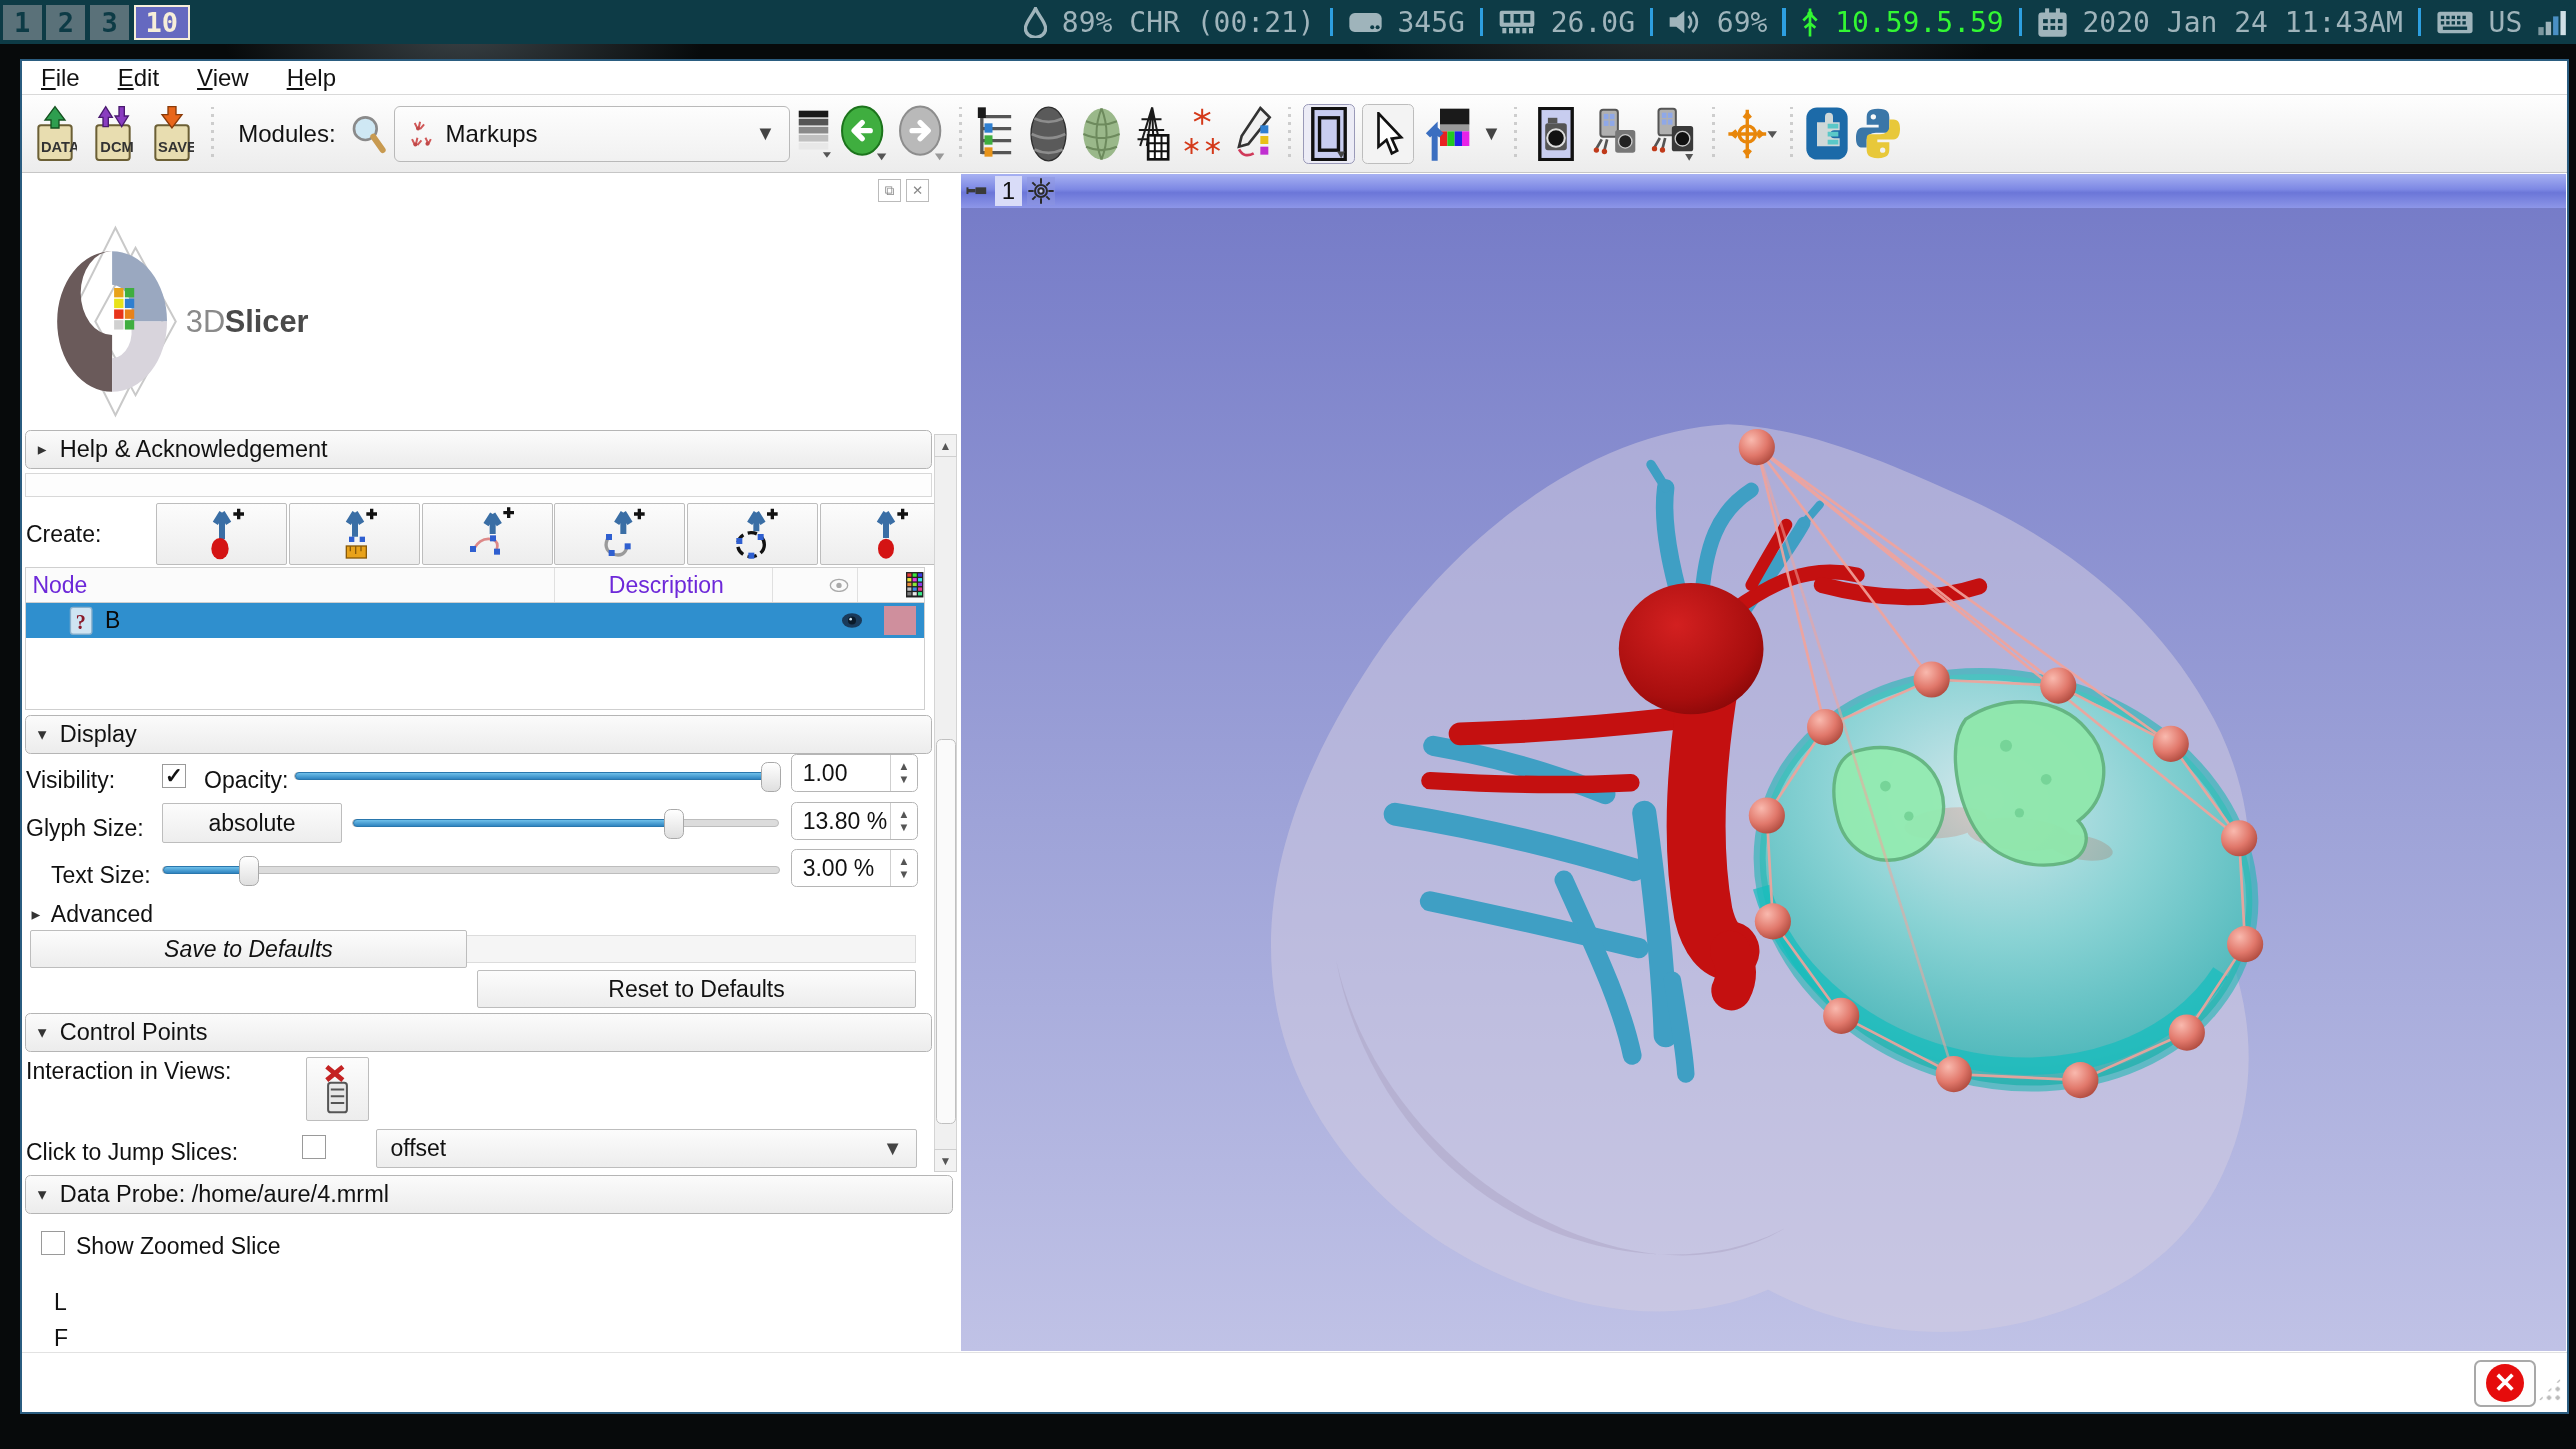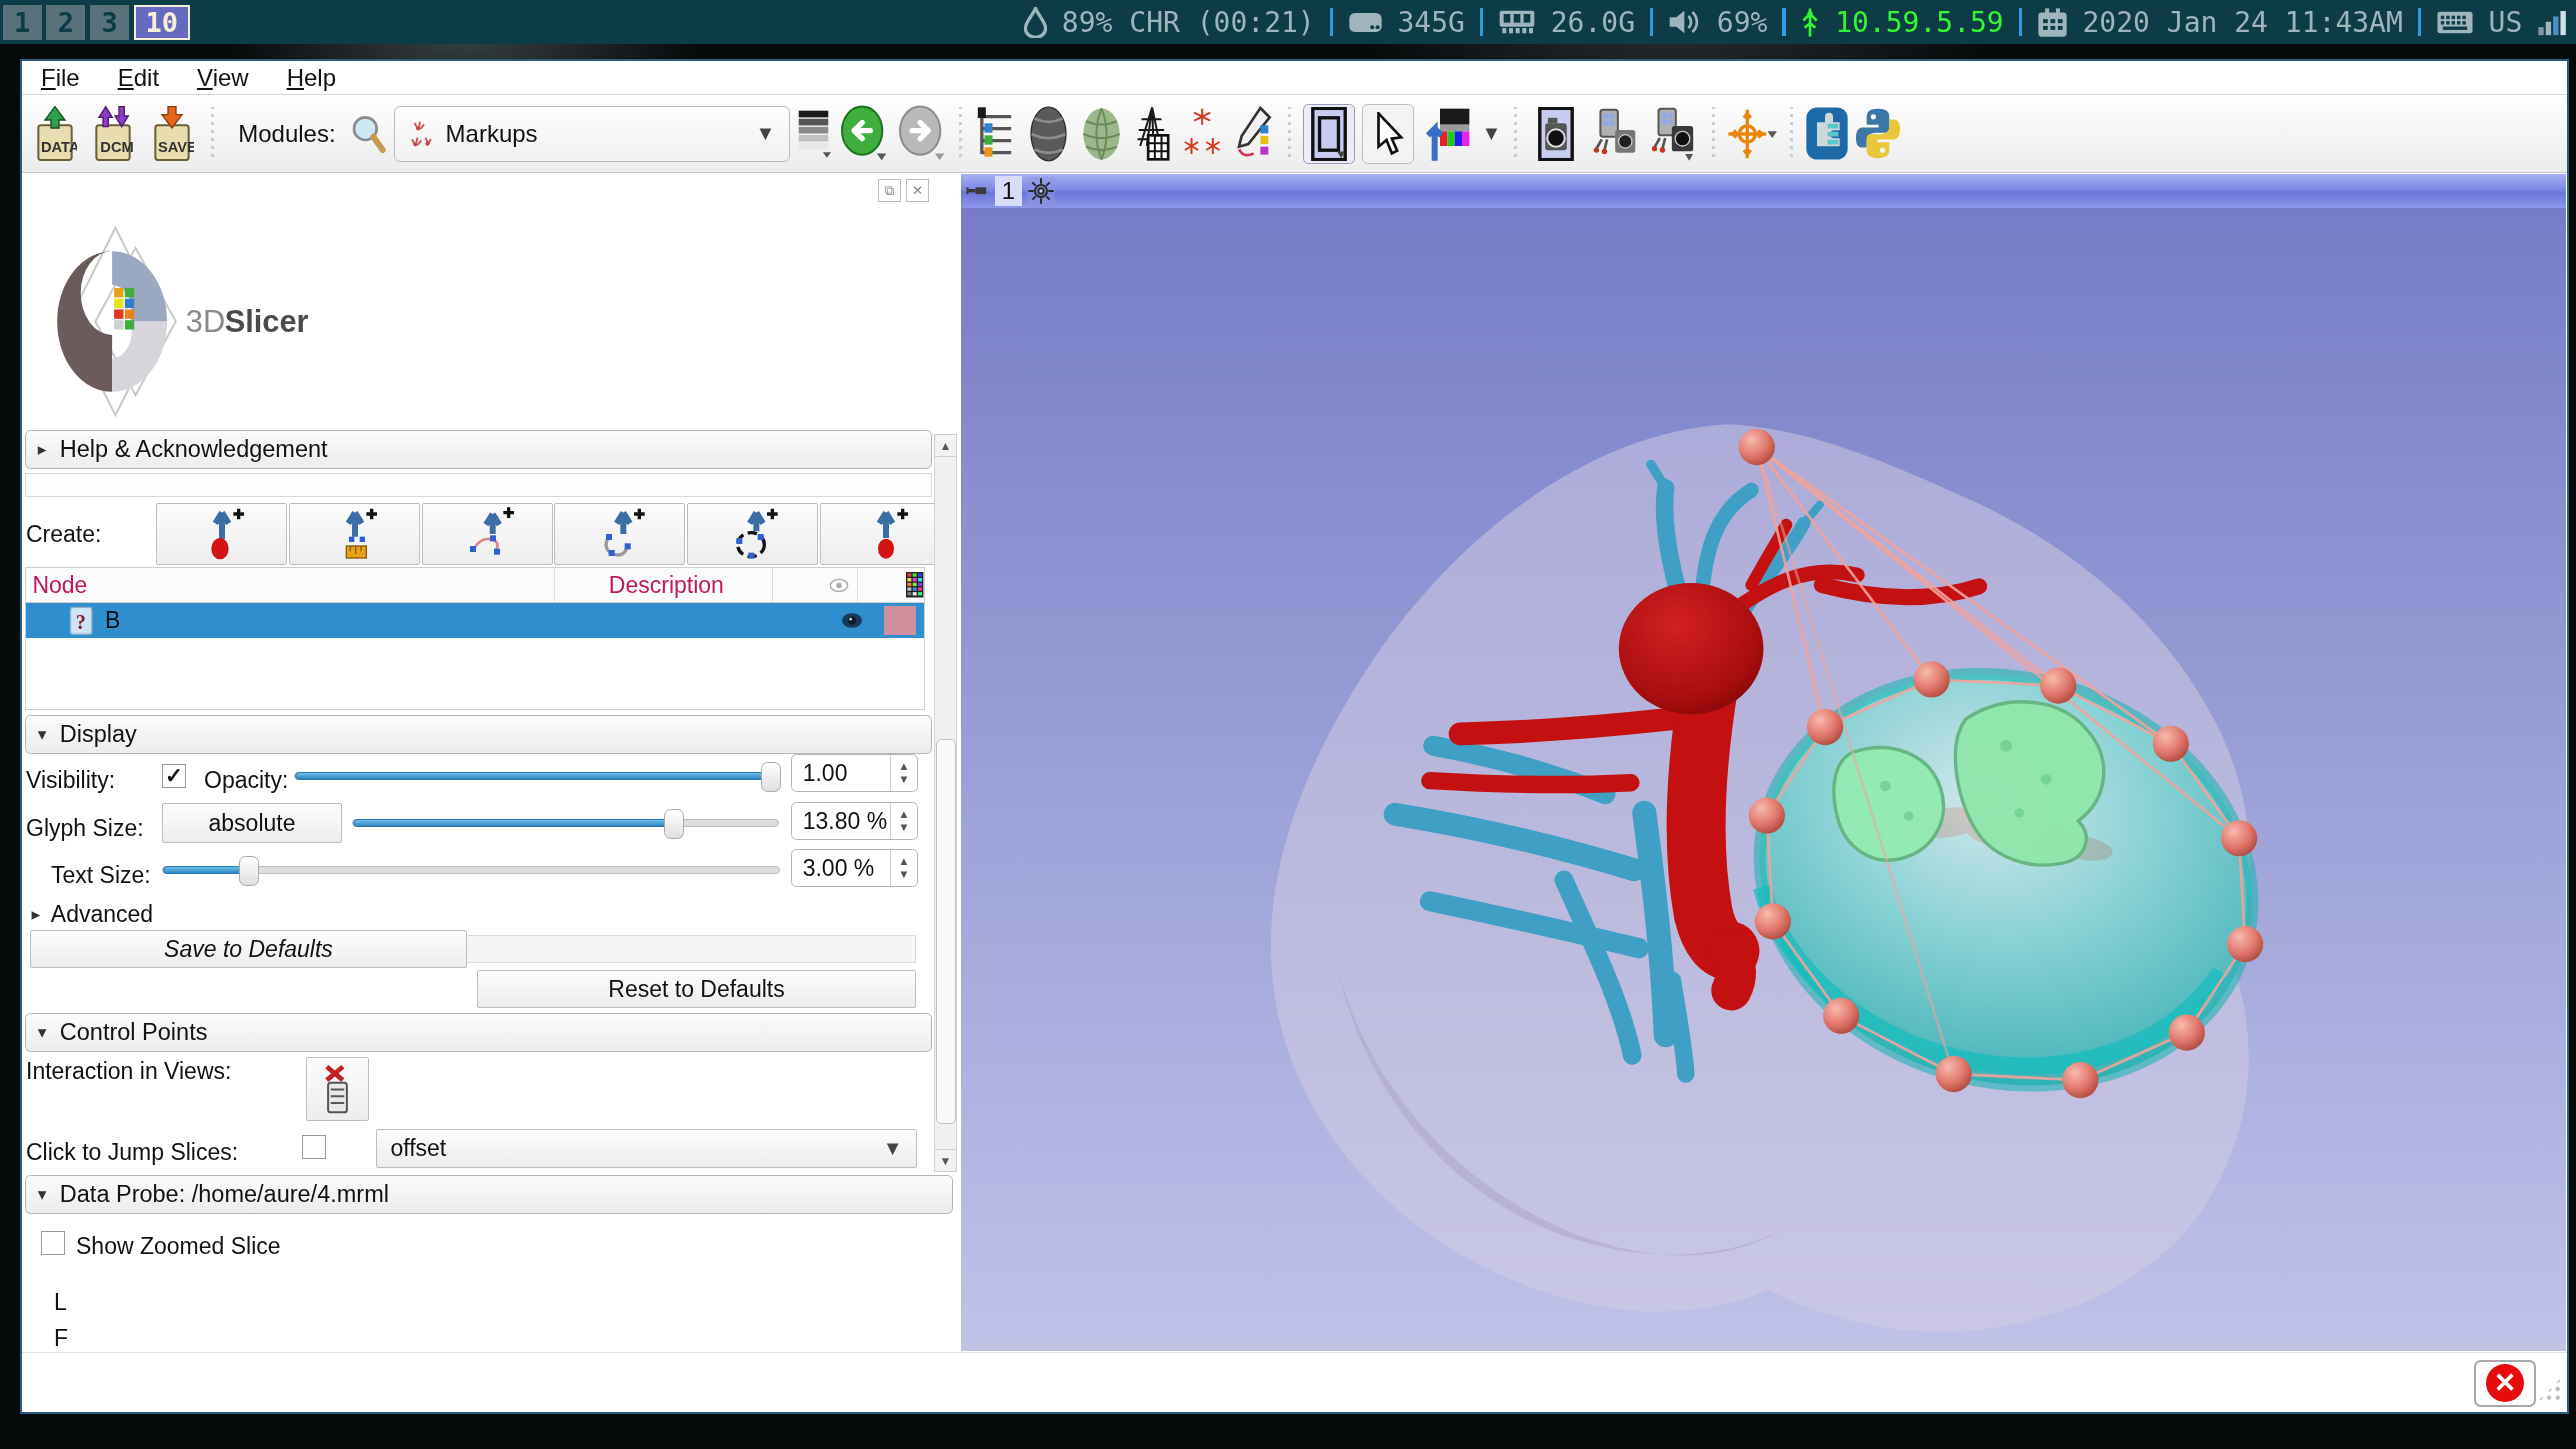--- a/index.html
+++ b/index.html
@@ -50,21 +50,21 @@
   .slider .handle { position:absolute; top:-10.7px; width:20px; height:29.5px; background:linear-gradient(#ffffff,#dfdfdf); border:1.3px solid #a9a9a9; border-radius:6.7px; }
   .spin { position:absolute; width:127px; height:38px; border:1.3px solid #b5b5b5; border-radius:5.4px; background:#fff; display:flex; align-items:center; }
   .spin .val { flex:1; padding-left:10.7px; font-size:23px; color:#111; }
   .spin .arrows { width:27px; height:100%; border-left:1.3px solid #cfcfcf; display:flex; flex-direction:column; align-items:center; justify-content:center; font-size:11.4px; color:#555; line-height:13.4px; }
   .scrtrack { position:absolute; left:912px; width:23px; background:#f0f0f0; border:0.7px solid #d4d4d4; }
   .scrbtn { position:absolute; left:912px; width:23px; height:23px; background:#f2f2f2; border:0.7px solid #cfcfcf; display:flex; align-items:center; justify-content:center; font-size:12px; color:#555; }
   .scrhandle { position:absolute; left:914px; width:20px; background:#fafafa; border:1.3px solid #c0c0c0; border-radius:5.4px; }
 
   
   #nodetable { position:absolute; left:2.7px; top:393px; width:900px; height:143px; border:1.3px solid #cfcfcf; background:#fff; }
-  #nthead { height:35px; display:flex; border-bottom:1.3px solid #cfcfcf; background:#fbfbfb; font-size:23px; color:#be185d;gap:48px; }
+  #nthead { height:35px; display:flex; border-bottom:1.3px solid #cfcfcf; background:#fbfbfb; font-size:23px; color:#6d28d9;gap:48px; }
   #nthead .c1 { width:614px; padding-left:6.7px; border-right:1.3px solid #e0e0e0; display:flex; align-items:center;}
   #nthead .c2 { width:196px; padding-left:5.4px; border-right:1.3px solid #e0e0e0; display:flex; align-items:center;}
   #nthead .c3 { width:43px; border-right:1.3px solid #e0e0e0; display:flex; align-items:center; justify-content:center;}
   #nthead .c4 { flex:1; display:flex; align-items:center; justify-content:center;}
   #ntrow { height:35px; background:#2f8fce; display:flex; align-items:center; }
   #ntrow .nname { font-size:23px; color:#0a0a0a; margin-left:9.4px; }
   .swatch { width:32px; height:29.5px; background:#cf8f9d; }
 
   
   .createbtn { position:absolute; top:0; width:131px; height:62px; }

